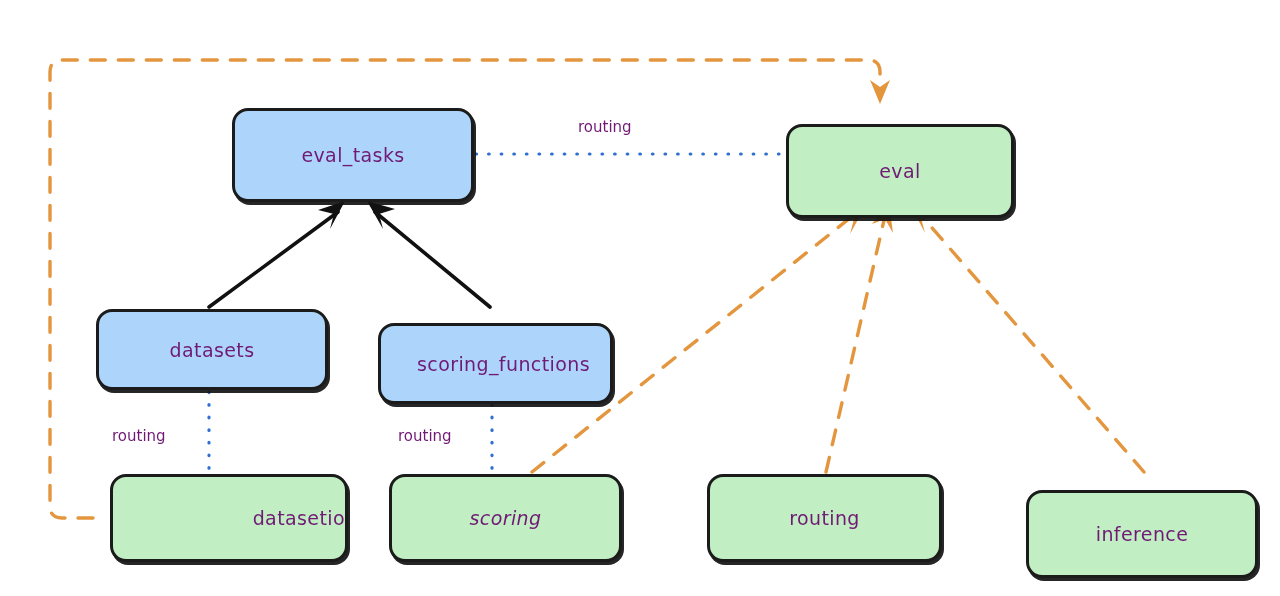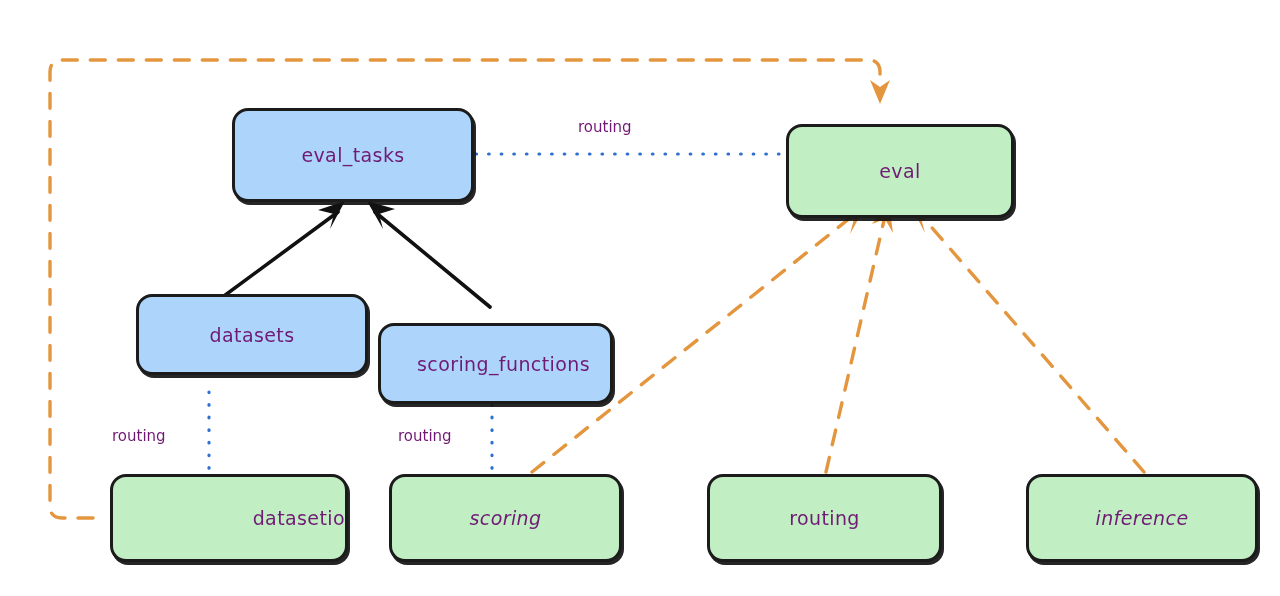--- a/index.html
+++ b/index.html
@@ -105,41 +105,41 @@
   </svg>
 
   <div class="node blue" style="left:232px; top:108px; width:242px; height:94px;">
     <span class="node-label">eval_tasks</span>
   </div>
 
   <div class="node green" style="left:786px; top:124px; width:228px; height:94px;">
     <span class="node-label">eval</span>
   </div>
 
-  <div class="node blue" style="left:96px; top:294px; width:232px; height:81px;margin-left:40px;">
+  <div class="node blue" style="left:96px; top:309px; width:232px; height:81px;">
     <span class="node-label">datasets</span>
   </div>
 
   <div class="node blue" style="left:378px; top:323px; width:235px; height:81px;padding-left:16px;">
     <span class="node-label">scoring_functions</span>
   </div>
 
   <div class="node green" style="left:110px; top:474px; width:238px; height:88px;justify-content:flex-end;">
     <span class="node-label">datasetio</span>
   </div>
 
   <div class="node green" style="left:389px; top:474px; width:233px; height:88px;font-style:italic;">
     <span class="node-label">scoring</span>
   </div>
 
   <div class="node green" style="left:707px; top:474px; width:235px; height:88px;">
     <span class="node-label">routing</span>
   </div>
 
-  <div class="node green" style="left:1026px; top:474px; width:232px; height:88px;font-style:italic;">
+  <div class="node green" style="left:1026px; top:490px; width:232px; height:88px;">
     <span class="node-label">inference</span>
   </div>
 
   <span class="edge-label" style="left:578px; top:118px;">routing</span>
 
   <span class="edge-label" style="left:112px; top:427px;">routing</span>
 
   <span class="edge-label" style="left:398px; top:427px;">routing</span>
 
 </div>

